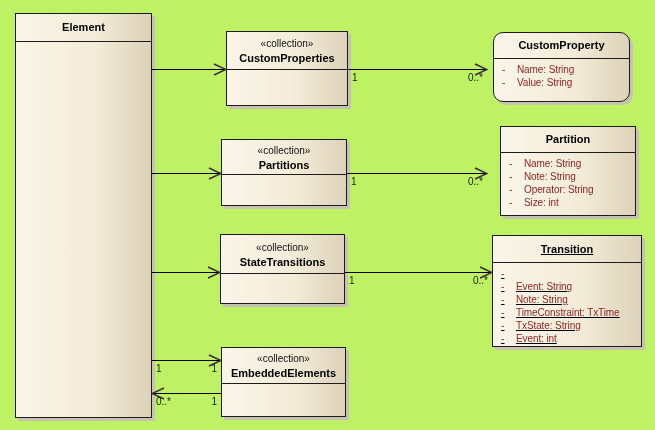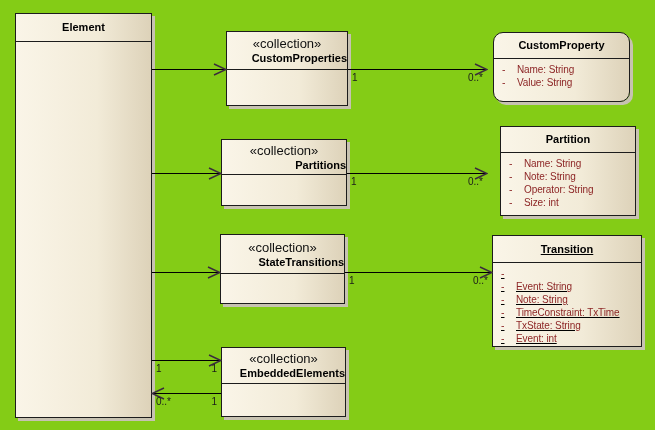--- a/index.html
+++ b/index.html
@@ -3,44 +3,44 @@
 <meta charset="utf-8">
 <style>
   html,body{margin:0;padding:0;}
   body{
     font-family:"Liberation Sans","DejaVu Sans",sans-serif;
     background:#fdf9ec;
   }
   .canvas{
     position:relative;
     width:655px;height:430px;
-    background:#84cc16;
+    background:#bef264;
     overflow:hidden;
   }
   .box{
     position:absolute;
     box-sizing:border-box;
     border:1px solid #1c1c1c;
     background:linear-gradient(to right,#faf5e8 0%,#f2ebd8 60%,#ddd2b9 100%);
     box-shadow:3px 3px 0 #c7c2b1;
   }
   .box-header{
     box-sizing:border-box;
     border-bottom:1px solid #1c1c1c;
     text-align:center;
     overflow:hidden;
   }
   .cls-title{
     font-size:11px;font-weight:bold;color:#000;
   }
   .stereotype{
-    font-size:13px;color:#111;line-height:14px;
+    font-size:10px;color:#111;line-height:14px;
   }
   .coll-name{
-    font-size:11px;font-weight:bold;color:#000;line-height:14px;text-align:right;
+    font-size:11px;font-weight:bold;color:#000;line-height:14px;
   }
   .box-body{flex:1;}
   .attrs{
     box-sizing:border-box;
     padding-top:4px;
   }
   .attr-row{
     display:flex;
     line-height:13px;
     padding-left:8px;

